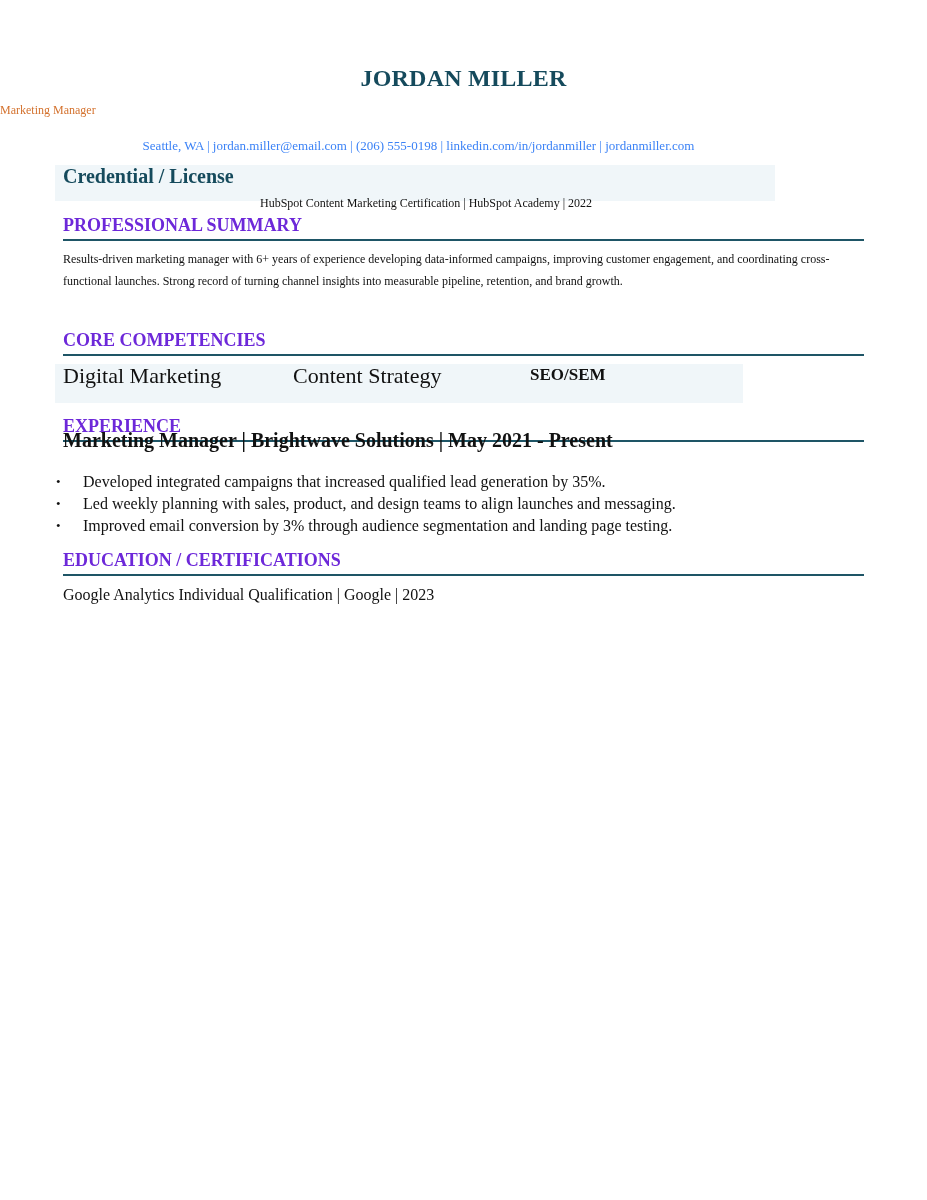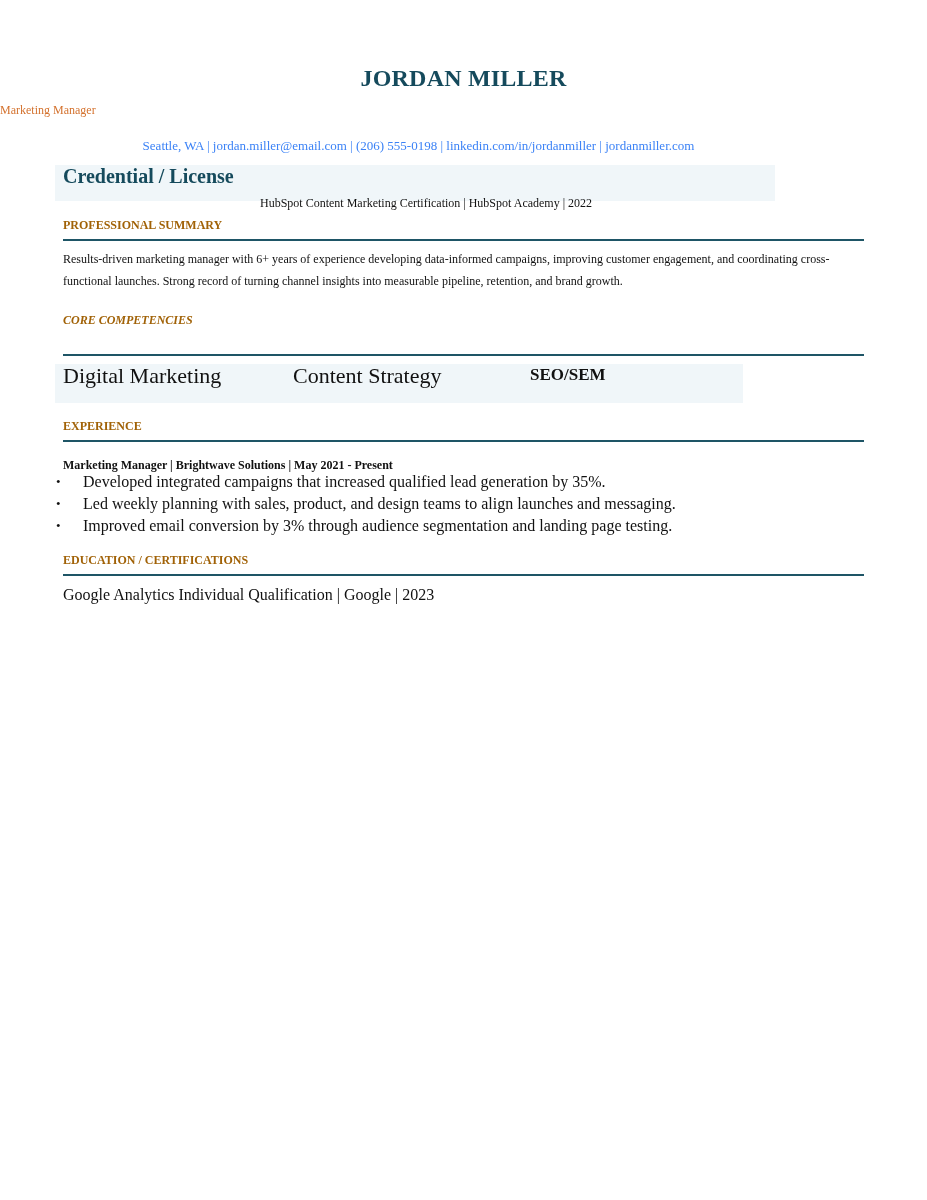--- a/index.html
+++ b/index.html
@@ -67,23 +67,23 @@
     .credential-value {
       position: absolute;
       left: 260px; top: 178px;
       font-size: 12px;
       line-height: 20px;
       margin-top: 15px;
     }
     .section-heading {
       position: absolute;
       left: 63px;
-      font-size: 12px;
+      font-size: 18px;
       font-weight: bold;
-      color: #a16207;
+      color: #6d28d9;
       line-height: 22px;
     }
     .section-rule {
       position: absolute;
       left: 63px;
       width: 801px;
       height: 2px;
       background: #1e5566;
     }
     .summary {
@@ -105,22 +105,22 @@
       font-size: 22px;
       line-height: 20px;
     }
     .comp-item.bold {
       font-weight: bold;
       font-size: 17px;
       top: 365px;
     }
     .job-title {
       position: absolute;
-      left: 63px; top: 455px;
-      font-size: 12px;
+      left: 63px; top: 430px;
+      font-size: 20px;
       font-weight: bold;
       line-height: 20px;
     }
     .bullets {
       position: absolute;
       left: 0; top: 471px;
       margin: 0; padding: 0;
       list-style: none;
     }
     .bullet-row {
@@ -157,21 +157,21 @@
   <div class="contact">Seattle, WA | jordan.miller@email.com | (206) 555-0198 | linkedin.com/in/jordanmiller | jordanmiller.com</div>
 
   <div class="credential-box"></div>
   <div class="credential-label">Credential / License</div>
   <div class="credential-value">HubSpot Content Marketing Certification | HubSpot Academy | 2022</div>
 
   <div class="section-heading" style="top:214px;">PROFESSIONAL SUMMARY</div>
   <div class="section-rule" style="top:239px;"></div>
   <div class="summary">Results-driven marketing manager with 6+ years of experience developing data-informed campaigns, improving customer engagement, and coordinating cross-functional launches. Strong record of turning channel insights into measurable pipeline, retention, and brand growth.</div>
 
-  <div class="section-heading" style="top:309px;font-style:italic;">CORE COMPETENCIES</div>
+  <div class="section-heading" style="top:329px;">CORE COMPETENCIES</div>
   <div class="section-rule" style="top:354px;"></div>
   <div class="comp-box"></div>
   <div class="comp-item" style="left:63px;">Digital Marketing</div>
   <div class="comp-item" style="left:293px;">Content Strategy</div>
   <div class="comp-item bold" style="left:530px;">SEO/SEM</div>
 
   <div class="section-heading" style="top:415px;">EXPERIENCE</div>
   <div class="section-rule" style="top:440px;"></div>
   <div class="job-title">Marketing Manager | Brightwave Solutions | May 2021 - Present</div>
   <ul class="bullets">

